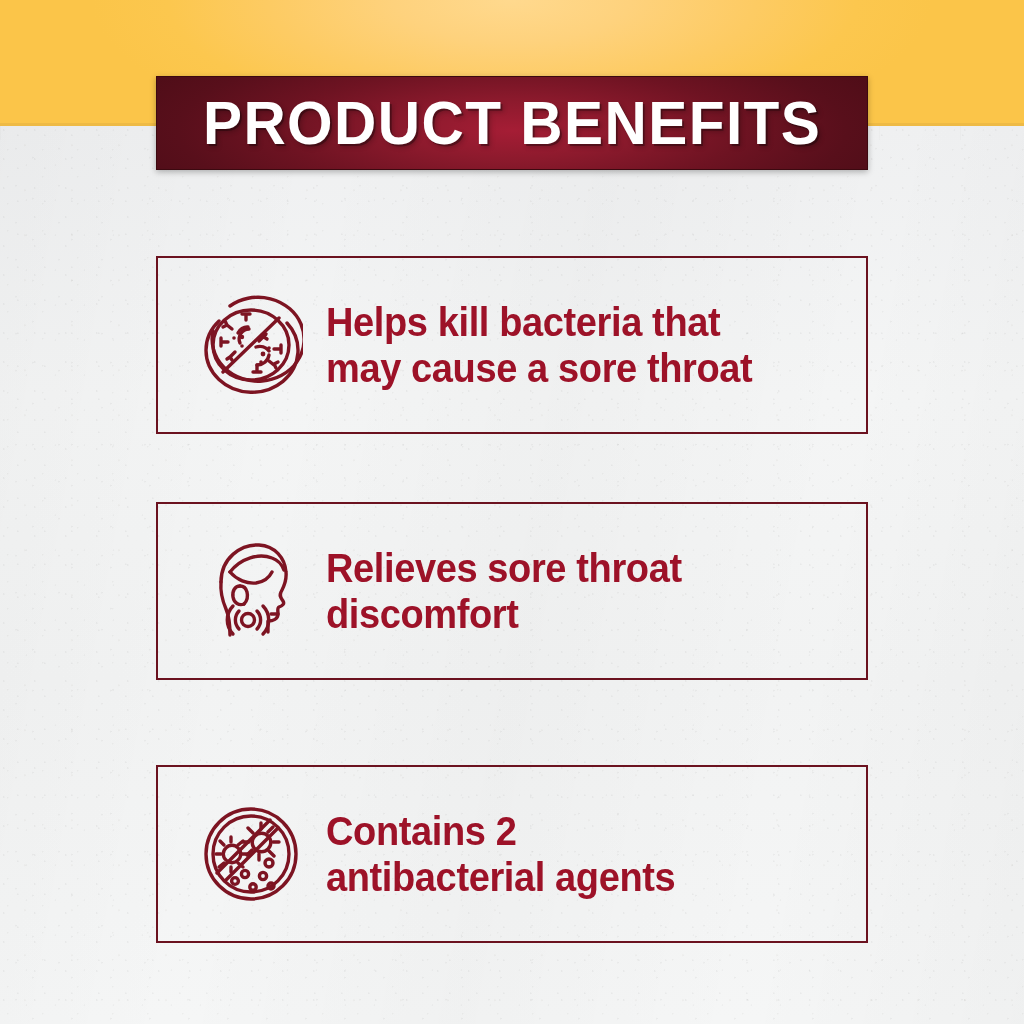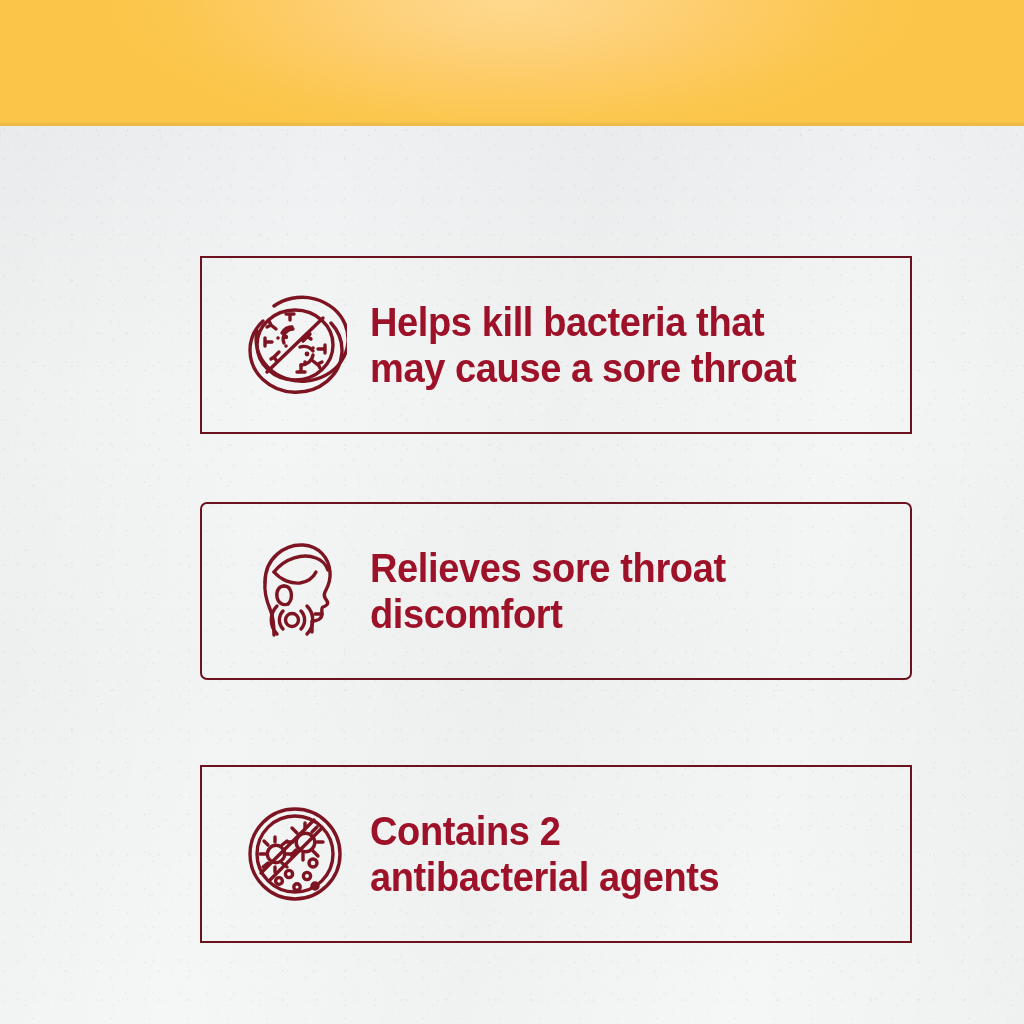--- a/index.html
+++ b/index.html
@@ -113,24 +113,23 @@
   .card {
     position: absolute;
     left: 156px;
     width: 712px;
     height: 178px;
     border: 2px solid #6b121f;
     box-sizing: border-box;
     background: transparent;
     display: flex;
     align-items: center;
-    margin-left: 44px;
   }
   .card-1 { top: 256px; }
-  .card-2 { top: 502px; border-radius: 7px; }
+  .card-2 { top: 502px; }
   .card-3 { top: 765px; }
 
   .card-icon {
     width: 150px;
     min-width: 150px;
     height: 178px;
     display: flex;
     align-items: center;
     justify-content: center;
     margin-left: 18px;
@@ -158,20 +157,23 @@
   }
 </style>
 </head>
 <body>
 
 <div id="page">
 
   <div class="yellow-band"></div>
   <div class="paper"></div>
 
+  <div class="title-banner">
+    <div class="title-text">PRODUCT BENEFITS</div>
+  </div>
 
   <div class="card card-1">
     <div class="card-icon">
       <svg width="104" height="104" viewBox="0 0 104 104" fill="none" stroke="#7d1422" stroke-width="3.4" stroke-linecap="round" stroke-linejoin="round">
 
         <path d="M31 13 A46 42 0 1 1 14 38"></path>
         <path d="M20 28 A46 42 0 1 0 88 30"></path>
 
         <ellipse cx="52" cy="52" rx="38" ry="35"></ellipse>
 

